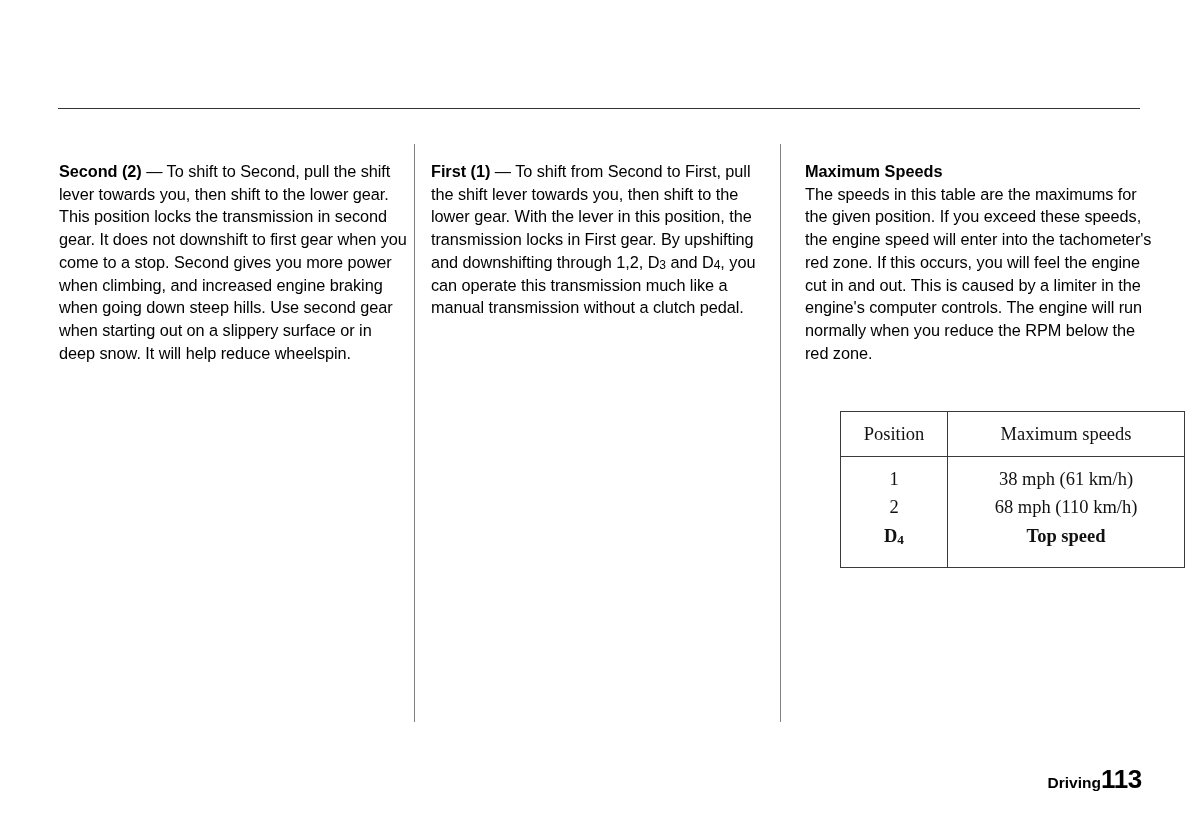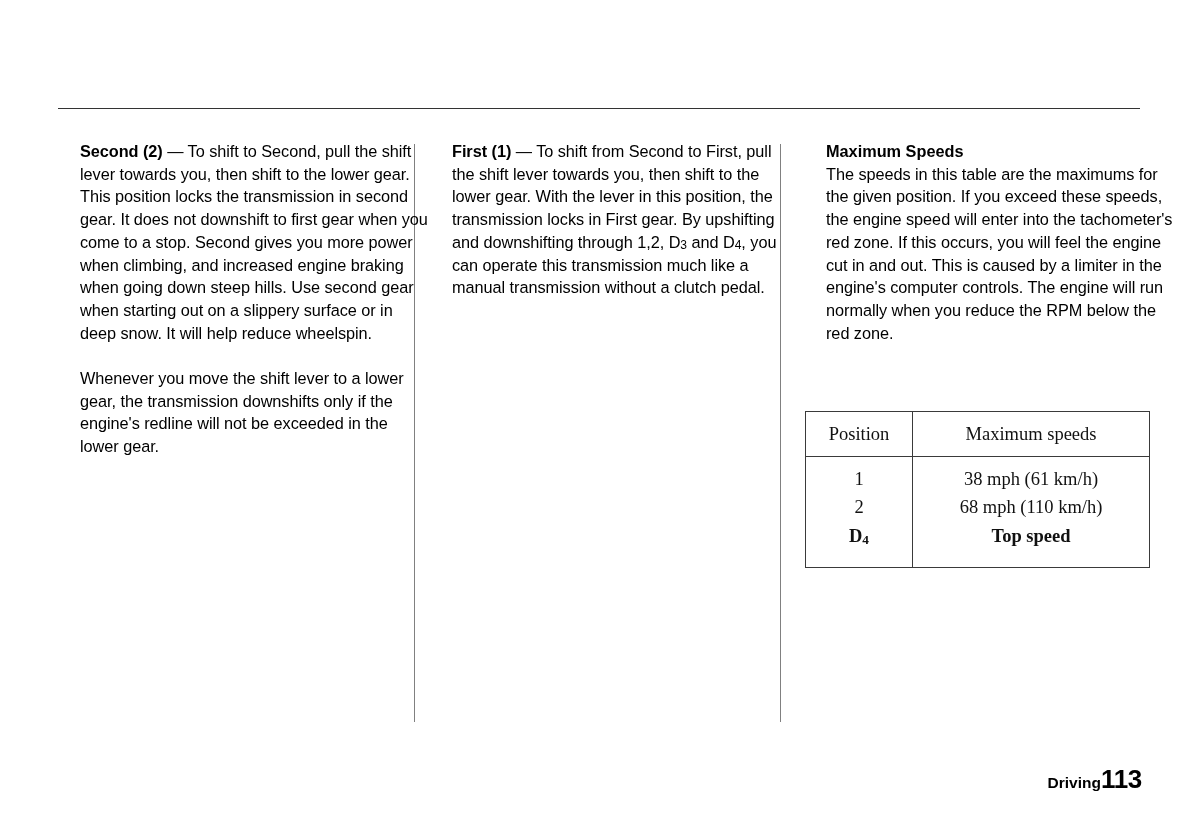--- a/index.html
+++ b/index.html
@@ -49,22 +49,21 @@
     width: 0;
     height: 578px;
     border-left: 1px solid #808080;
   }
   #col-divider-1 { left: 414px; }
   #col-divider-2 { left: 780px; }
 
   
   .column {
     position: absolute;
-    top: 140px;
-    margin-left: 21px;
+    top: 160px;
   }
   #column-left   { left: 59px;  width: 348px; }
   #column-middle { left: 431px; width: 345px; }
   #column-right  { left: 805px; width: 347px; }
 
   .body-text {
     font-size: 16.3px;
     line-height: 22.7px;
     letter-spacing: -0.05px;
     margin: 0;
@@ -96,20 +95,21 @@
     width: 345px;
     height: 157px;
   }
   #speeds-table {
     width: 100%;
     height: 100%;
     border-collapse: collapse;
     border: 1.1px solid #3a3a3a;
     font-family: "Liberation Serif", serif;
     color: #111111;
+    margin-left: 35px;
   }
   #speeds-table th,
   #speeds-table td {
     text-align: center;
     vertical-align: middle;
     padding: 0;
     font-weight: normal;
   }
   #speeds-table thead th {
     font-size: 18.5px;
@@ -157,21 +157,20 @@
 
 <div id="page-header">
   <div id="header-rule"></div>
 </div>
 
 <div id="col-divider-1" class="col-divider"></div>
 <div id="col-divider-2" class="col-divider"></div>
 
 <div id="column-left" class="column">
   <p class="body-text"><span class="lead">Second (2)</span><span> — To shift to Second, pull the shift lever towards you, then shift to the lower gear. This position locks the transmission in second gear. It does not downshift to first gear when you come to a stop. Second gives you more power when climbing, and increased engine braking when going down steep hills. Use second gear when starting out on a slippery surface or in deep snow. It will help reduce wheelspin.</span></p>
-  <p class="body-text">Whenever you move the shift lever to a lower gear, the transmission downshifts only if the engine's redline will not be exceeded in the lower gear.</p>
 </div>
 
 <div id="column-middle" class="column">
   <p class="body-text"><span class="lead">First (1)</span><span> — To shift from Second to First, pull the shift lever towards you, then shift to the lower gear. With the lever in this position, the transmission locks in First gear. By upshifting and downshifting through 1,2, D</span><sub>3</sub><span> and D</span><sub>4</sub><span>, you can operate this transmission much like a manual transmission without a clutch pedal.</span></p>
 </div>
 
 <div id="column-right" class="column">
   <p class="heading">Maximum Speeds</p>
   <p class="body-text">The speeds in this table are the maximums for the given position. If you exceed these speeds, the engine speed will enter into the tachometer's red zone. If this occurs, you will feel the engine cut in and out. This is caused by a limiter in the engine's computer controls. The engine will run normally when you reduce the RPM below the red zone.</p>
 </div>

